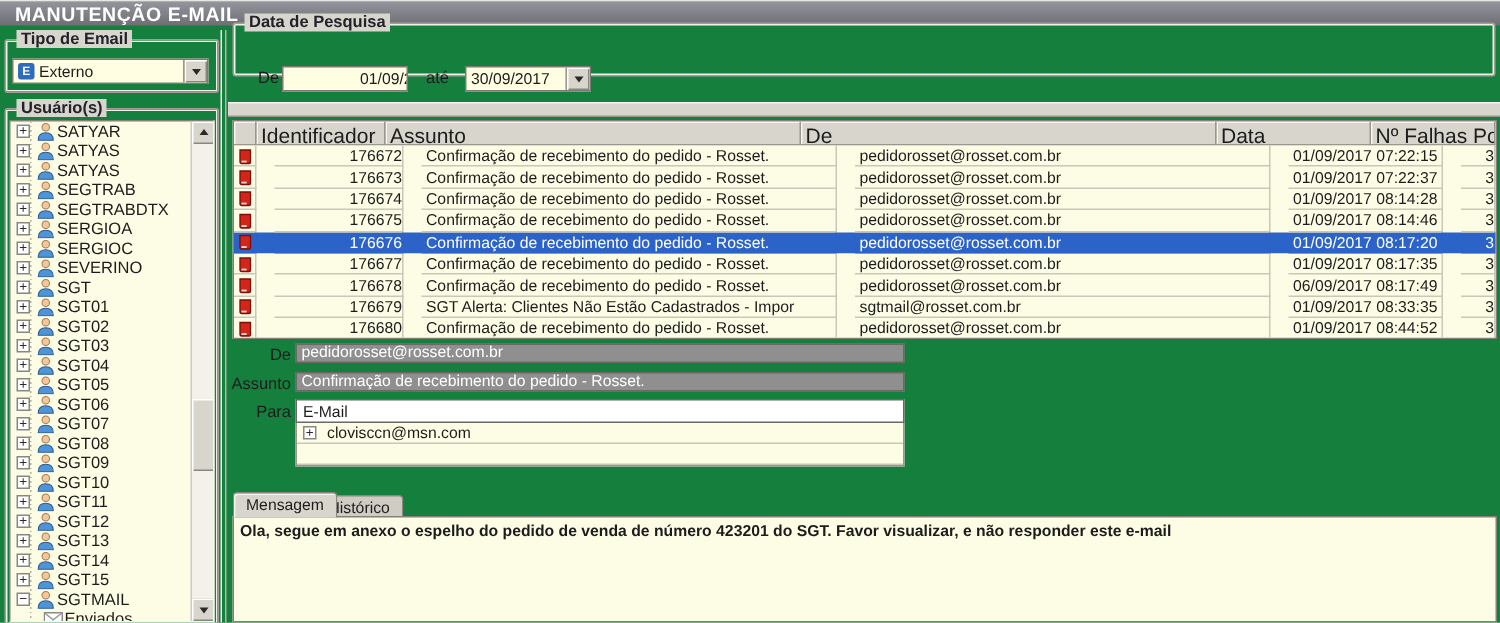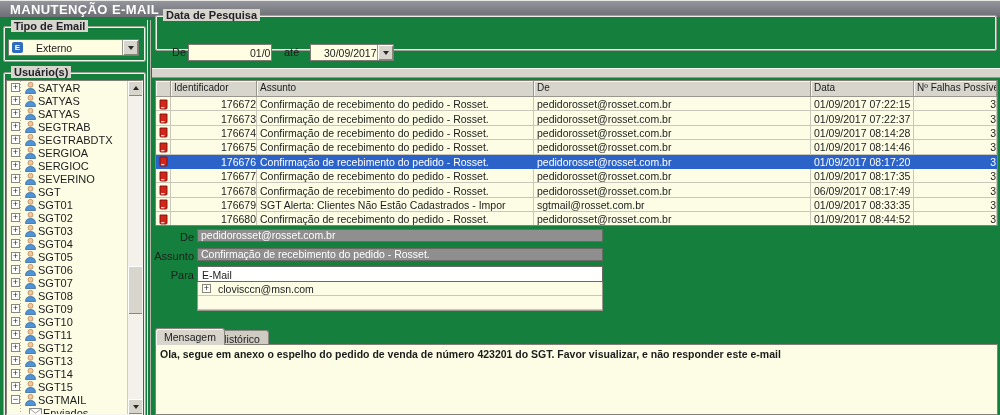--- a/index.html
+++ b/index.html
@@ -18,21 +18,21 @@
     box-shadow:inset 0 0 0 1px #f1efe9; }
   .gb .legend { position:absolute; top:-7px; left:7px; background:#d8d5cd; padding:0 3px;
     font-weight:bold; font-size:11px; color:#22222b; white-space:nowrap; }
   .gb-tipo { left:3px; top:26px; width:143px; height:36px; }
   .gb-usuarios { left:3px; top:72px; width:143px; height:345px; }
   .gb-data { left:155px; top:15px; width:842px; height:36px; }
 
   
   .combo { position:absolute; height:17px; background:#fffee2; border:1px solid #7d7b73;
     display:flex; align-items:center; overflow:hidden; }
-  .combo .ctext { flex:1; padding-left:3px; font-size:10.5px; white-space:nowrap;margin-left:10px; }
+  .combo .ctext { flex:1; padding-left:3px; font-size:10.5px; white-space:nowrap; }
   .ddbtn { width:16px; height:100%; background:#d8d5cd; border-left:1px solid #9a978f;
     box-shadow:inset 1px 1px 0 #fff, inset -1px -1px 0 #8a877f;
     display:flex; align-items:center; justify-content:center; }
   .tri-dn { width:0; height:0; border:3.5px solid transparent; border-top:4px solid #2a2a2a; margin-top:4px; }
   .tri-up { width:0; height:0; border:3.5px solid transparent; border-bottom:4px solid #2a2a2a; margin-bottom:4px; }
   .combo-tipo { left:8px; top:39px; width:131px; }
   .e-ic { width:11px; height:11px; margin-left:3px; background:#2f6bbf; border-radius:2px;
     color:#fff; font-size:8px; font-weight:bold; line-height:11px; text-align:center; flex:0 0 11px; }
   .lbl { position:absolute; font-size:11px; color:#1a1a1a; }
   .lbl-de1 { left:172px; top:46px; }
@@ -64,23 +64,23 @@
 
   
   .band { position:absolute; left:152px; top:68px; width:848px; height:10px; background:#d8d5cd;
     border-top:1px solid #f5f4f0; border-bottom:1px solid #9a978f; }
 
   
   .grid { position:absolute; left:155px; top:80px; width:843px; height:146px;
     border:1px solid #848078; background:#fdfde6; overflow:hidden; display:flex; flex-direction:column; }
   .ghead { display:flex; height:16px; background:#d8d5cd; flex:0 0 16px; }
   .ghead .gc { border-right:1px solid #9a978f; border-bottom:1px solid #9a978f;
-    box-shadow:inset 1px 1px 0 #f6f5f1; font-size:10px; padding:1px 0 0 3px;
+    box-shadow:inset 1px 1px 0 #f6f5f1; font-size:14px; padding:1px 0 0 3px;
     white-space:nowrap; overflow:hidden; }
-  .grow { display:flex; height:14.4px; flex:0 0 14.4px; background:#fdfde6; }
+  .grow { display:flex; height:14.4px; flex:0 0 14.4px; background:#fdfde6;gap:12px; }
   .grow .gc { border-right:1px solid #c9c6ba; border-bottom:1px solid #c9c6ba;
     font-size:10.5px; padding:1px 0 0 3px; white-space:nowrap; overflow:hidden;
     display:flex; align-items:center; }
   .grow.sel { background:#2c63c8; }
   .grow.sel .gc { color:#fff; border-right-color:#2c63c8; border-bottom-color:#2c63c8; }
   .c-ic { width:15px; flex:0 0 15px; justify-content:center; padding-left:0 !important; }
   .c-id { width:86px; flex:0 0 86px; justify-content:flex-end; text-align:right; padding-right:3px; }
   .c-as { width:277px; flex:0 0 277px; }
   .c-de { width:277px; flex:0 0 277px; }
   .c-dt { width:103px; flex:0 0 103px; }

